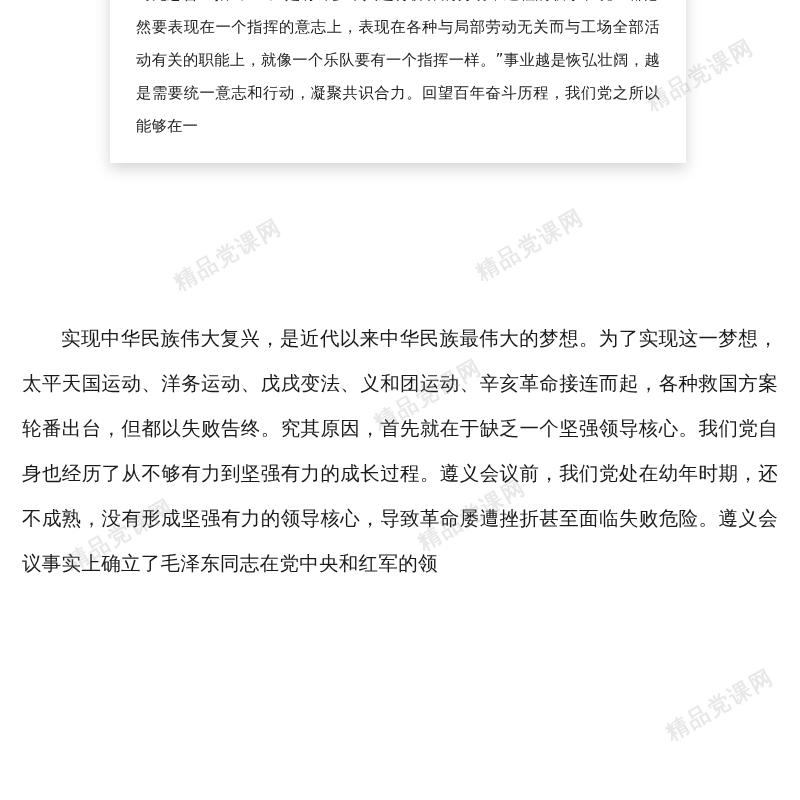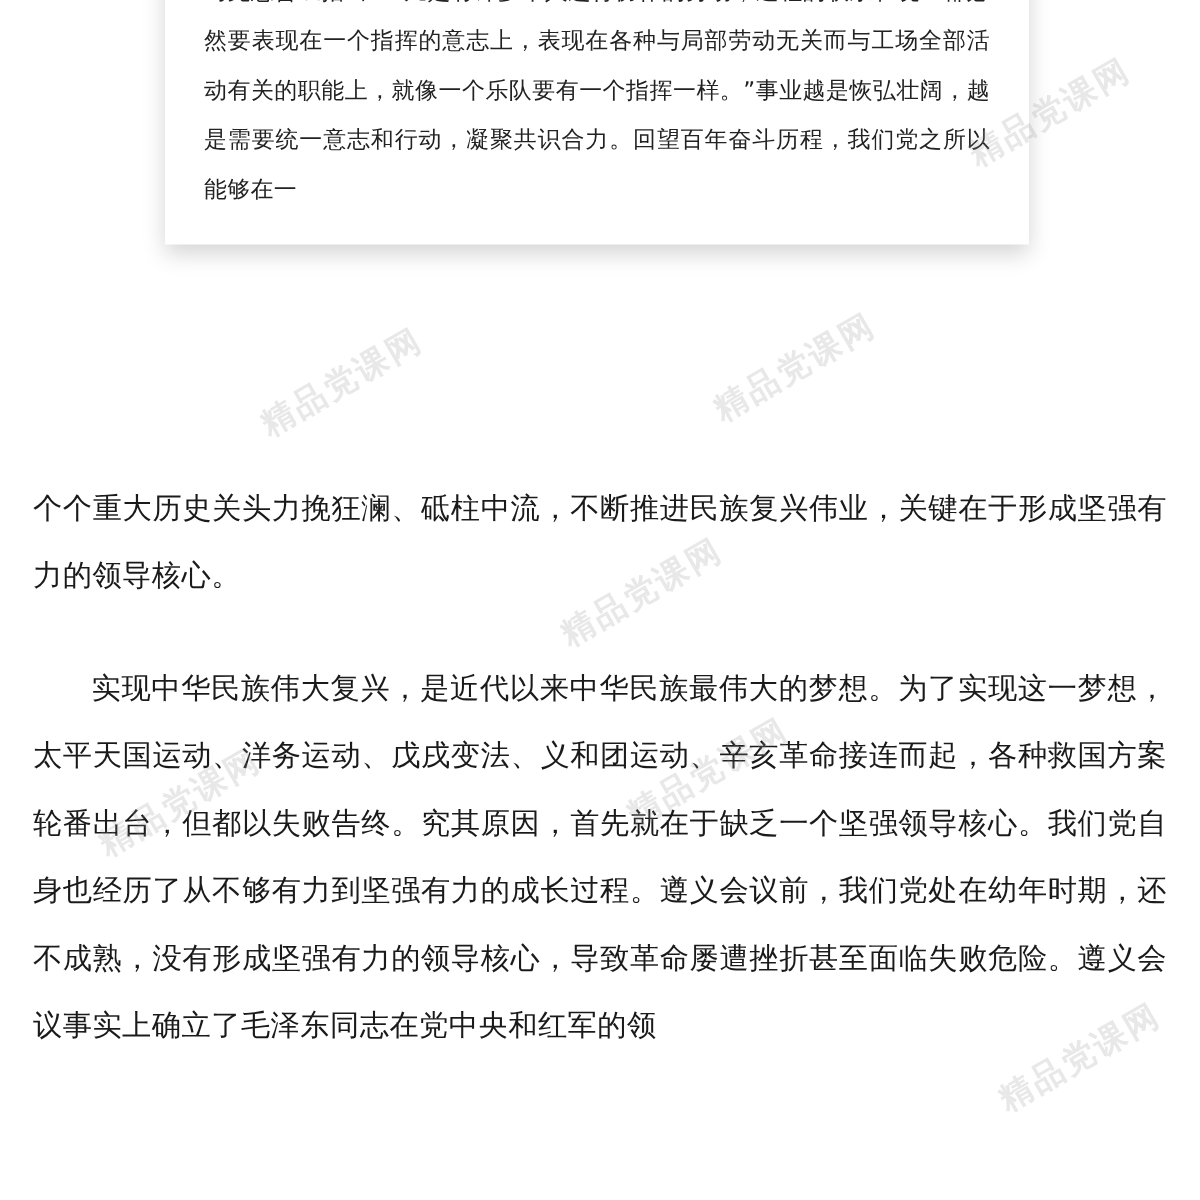--- a/index.html
+++ b/index.html
@@ -91,21 +91,20 @@
 </head>
 <body>
 
 <div class="page">
 
   <div class="quote-card">
     <p class="quote-text">马克思曾经指出：“凡是有许多个人进行协作的劳动，过程的联系和统一都必然要表现在一个指挥的意志上，表现在各种与局部劳动无关而与工场全部活动有关的职能上，就像一个乐队要有一个指挥一样。”事业越是恢弘壮阔，越是需要统一意志和行动，凝聚共识合力。回望百年奋斗历程，我们党之所以能够在一</p>
   </div>
 
   <div class="body-wrap">
-    <p class="para">个个重大历史关头力挽狂澜、砥柱中流，不断推进民族复兴伟业，关键在于形成坚强有力的领导核心。</p>
     <p class="para indent">实现中华民族伟大复兴，是近代以来中华民族最伟大的梦想。为了实现这一梦想，太平天国运动、洋务运动、戊戌变法、义和团运动、辛亥革命接连而起，各种救国方案轮番出台，但都以失败告终。究其原因，首先就在于缺乏一个坚强领导核心。我们党自身也经历了从不够有力到坚强有力的成长过程。遵义会议前，我们党处在幼年时期，还不成熟，没有形成坚强有力的领导核心，导致革命屡遭挫折甚至面临失败危险。遵义会议事实上确立了毛泽东同志在党中央和红军的领</p>
   </div>
 
   <div class="wm wm-7">精品党课网</div>
   <div class="wm wm-1">精品党课网</div>
   <div class="wm wm-2">精品党课网</div>
   <div class="wm wm-3">精品党课网</div>
   <div class="wm wm-4">精品党课网</div>
   <div class="wm wm-5">精品党课网</div>
   <div class="wm wm-6">精品党课网</div>

